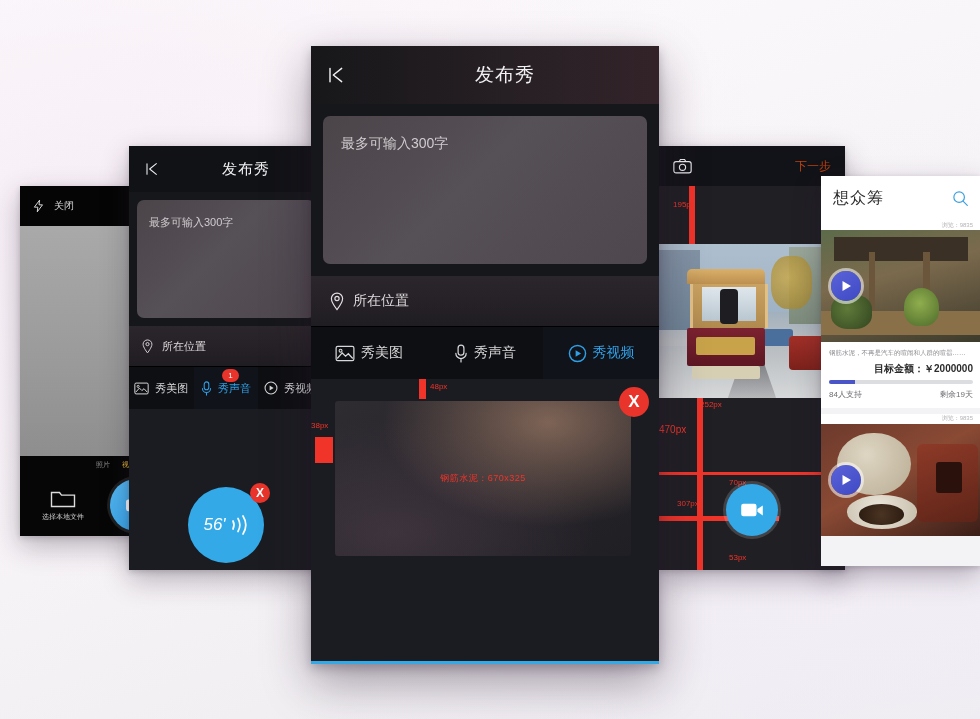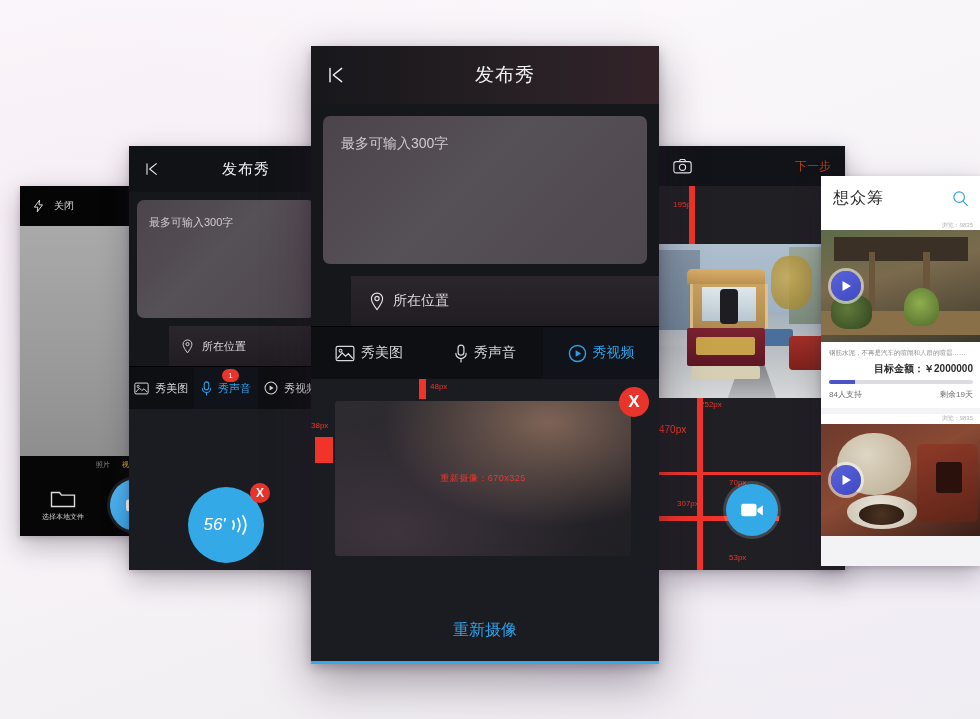--- a/index.html
+++ b/index.html
@@ -54,21 +54,21 @@
   .navbar .back{position:absolute;left:14px;top:50%;transform:translateY(-50%);}
   .navbar .title{width:100%;text-align:center;font-size:15px;color:#f1f1f3;letter-spacing:1px;}
   .navbar .right{position:absolute;right:14px;top:50%;transform:translateY(-50%);font-size:13px;color:#c2410c;}
   .textarea{
     margin:8px;height:118px;border-radius:7px;
     background:linear-gradient(135deg,#4b4449 0%,#565057 45%,#4e474d 100%);
     padding:12px 12px 0 12px;box-sizing:border-box;
   }
   .textarea .ph{font-size:11px;color:#cfcbce;}
   .locrow{height:40px;display:flex;align-items:center;gap:8px;padding:0 12px;
-    background:linear-gradient(180deg,#2b262b,#201d22);margin-left:40px;}
+    background:linear-gradient(180deg,#2b262b,#201d22);}
   .locrow .loclbl{font-size:11px;color:#ddd9dc;}
   .tabbar{height:42px;display:flex;background:#0e0f12;border-top:1px solid #000;}
   .tab{flex:1;display:flex;align-items:center;justify-content:center;gap:6px;position:relative;cursor:pointer;}
   .tab .tlbl{font-size:11px;color:#d6d6d8;}
   .tab.active{background:#101319;}
   .tab.active .tlbl{color:#2fa0e8;}
   .badge{
     position:absolute;top:2px;left:50%;margin-left:-4px;
     min-width:13px;height:13px;border-radius:7px;background:#e8342a;
     color:#fff;font-size:8px;line-height:13px;text-align:center;padding:0 2px;
@@ -364,26 +364,25 @@
         <span class="tlbl">秀视频</span>
       </div>
     </div>
     <div class="vidwrap">
       <div class="redbar" style="left:108px;top:0;width:7px;height:20px;"></div>
       <span class="annot" style="left:119px;top:3px;">48px</span>
       <div class="redbar" style="left:4px;top:58px;width:18px;height:26px;"></div>
       <span class="annot" style="left:0px;top:42px;">38px</span>
 
       <div class="preview">
-        <span class="region">重新摄像：670x325</span>
+        <span class="region">钢筋水泥：670x325</span>
       </div>
       <div class="bigclose">
         <span>X</span>
       </div>
-      <div class="recap">重新摄像</div>
     </div>
     <div class="cta">确认发布</div>
   </div>
 
   <div class="panel" id="p4">
     <div class="navbar">
       <span class="back">
         <svg width="19" height="16" viewBox="0 0 22 18">
             <rect x="1" y="4" width="20" height="13" rx="2.5" fill="none" stroke="#ececee" stroke-width="1.3"></rect>
             <path d="M7 4l1.6-2.6h4.8L15 4" fill="none" stroke="#ececee" stroke-width="1.3"></path>

